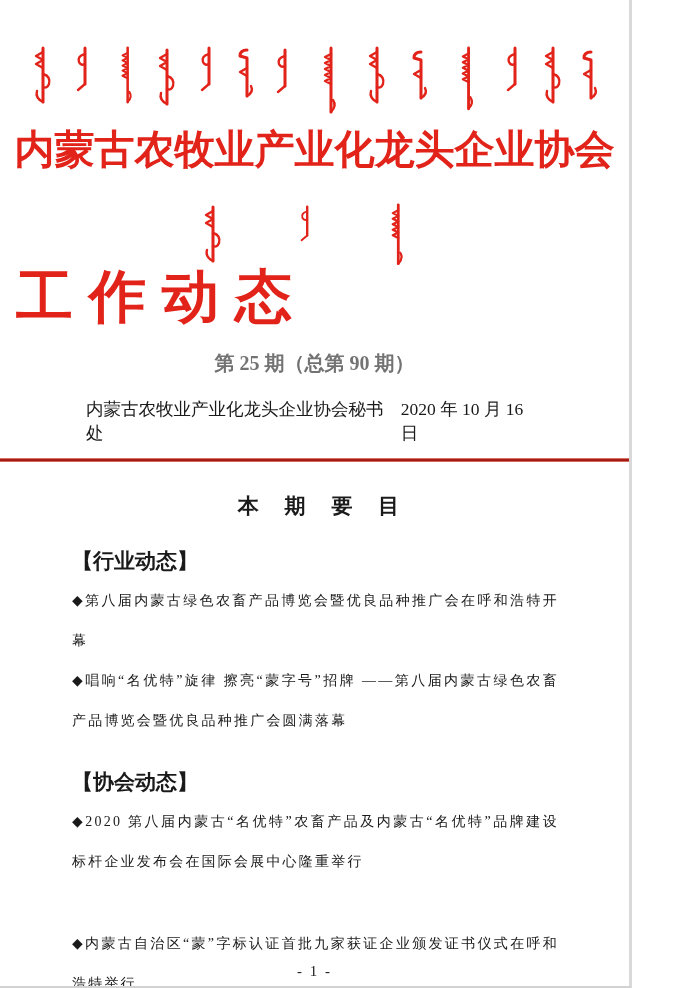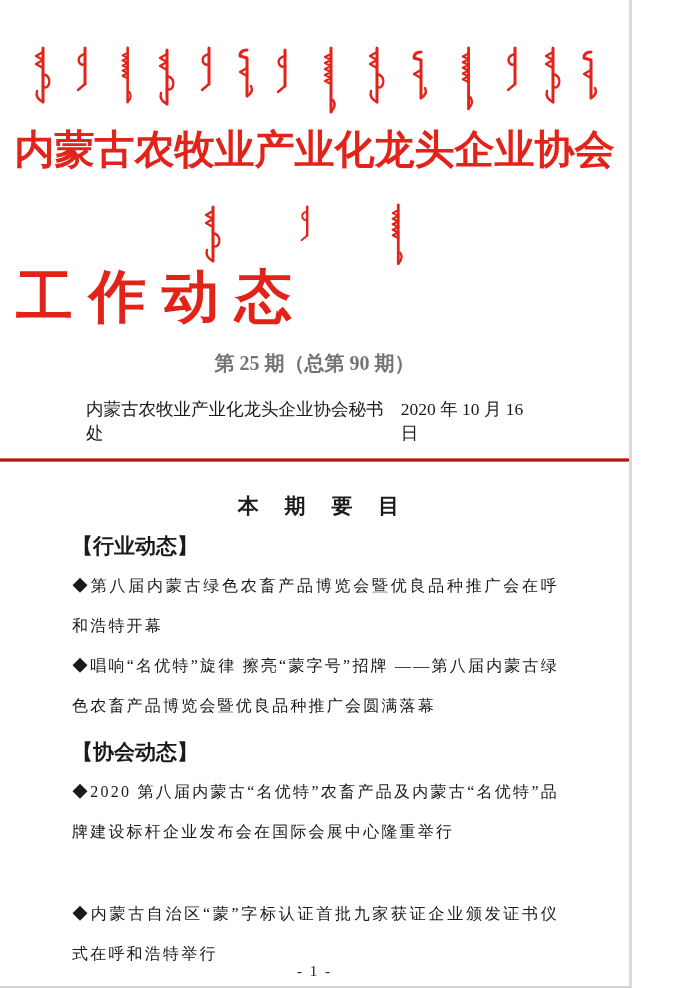--- a/index.html
+++ b/index.html
@@ -60,32 +60,31 @@
     margin-top:30px;
     text-align:center;
     font-size:21px;
     font-weight:bold;
     letter-spacing:10px;
     padding-left:18px;
     font-family:"Liberation Sans","DejaVu Sans",sans-serif;
   }
   .toc{padding:0 70px 0 72px;}
   .section-label{
-    margin-top:6px;
+    margin-top:21px;
     font-size:21px;
     font-weight:bold;
     font-family:"Liberation Sans","DejaVu Sans",sans-serif;
     line-height:40px;
   }
   .toc-item{
-    font-size:16px;
+    font-size:14px;
     line-height:40px;
     letter-spacing:2.2px;
     text-align:justify;
-    font-family:Liberation Serif, serif;
   }
   .toc-item.gap{margin-top:42px;}
   
   .page-num{
     position:absolute;
     bottom:6px;left:0;right:0;
     text-align:center;
     font-size:15px;
     letter-spacing:2px;
   }

